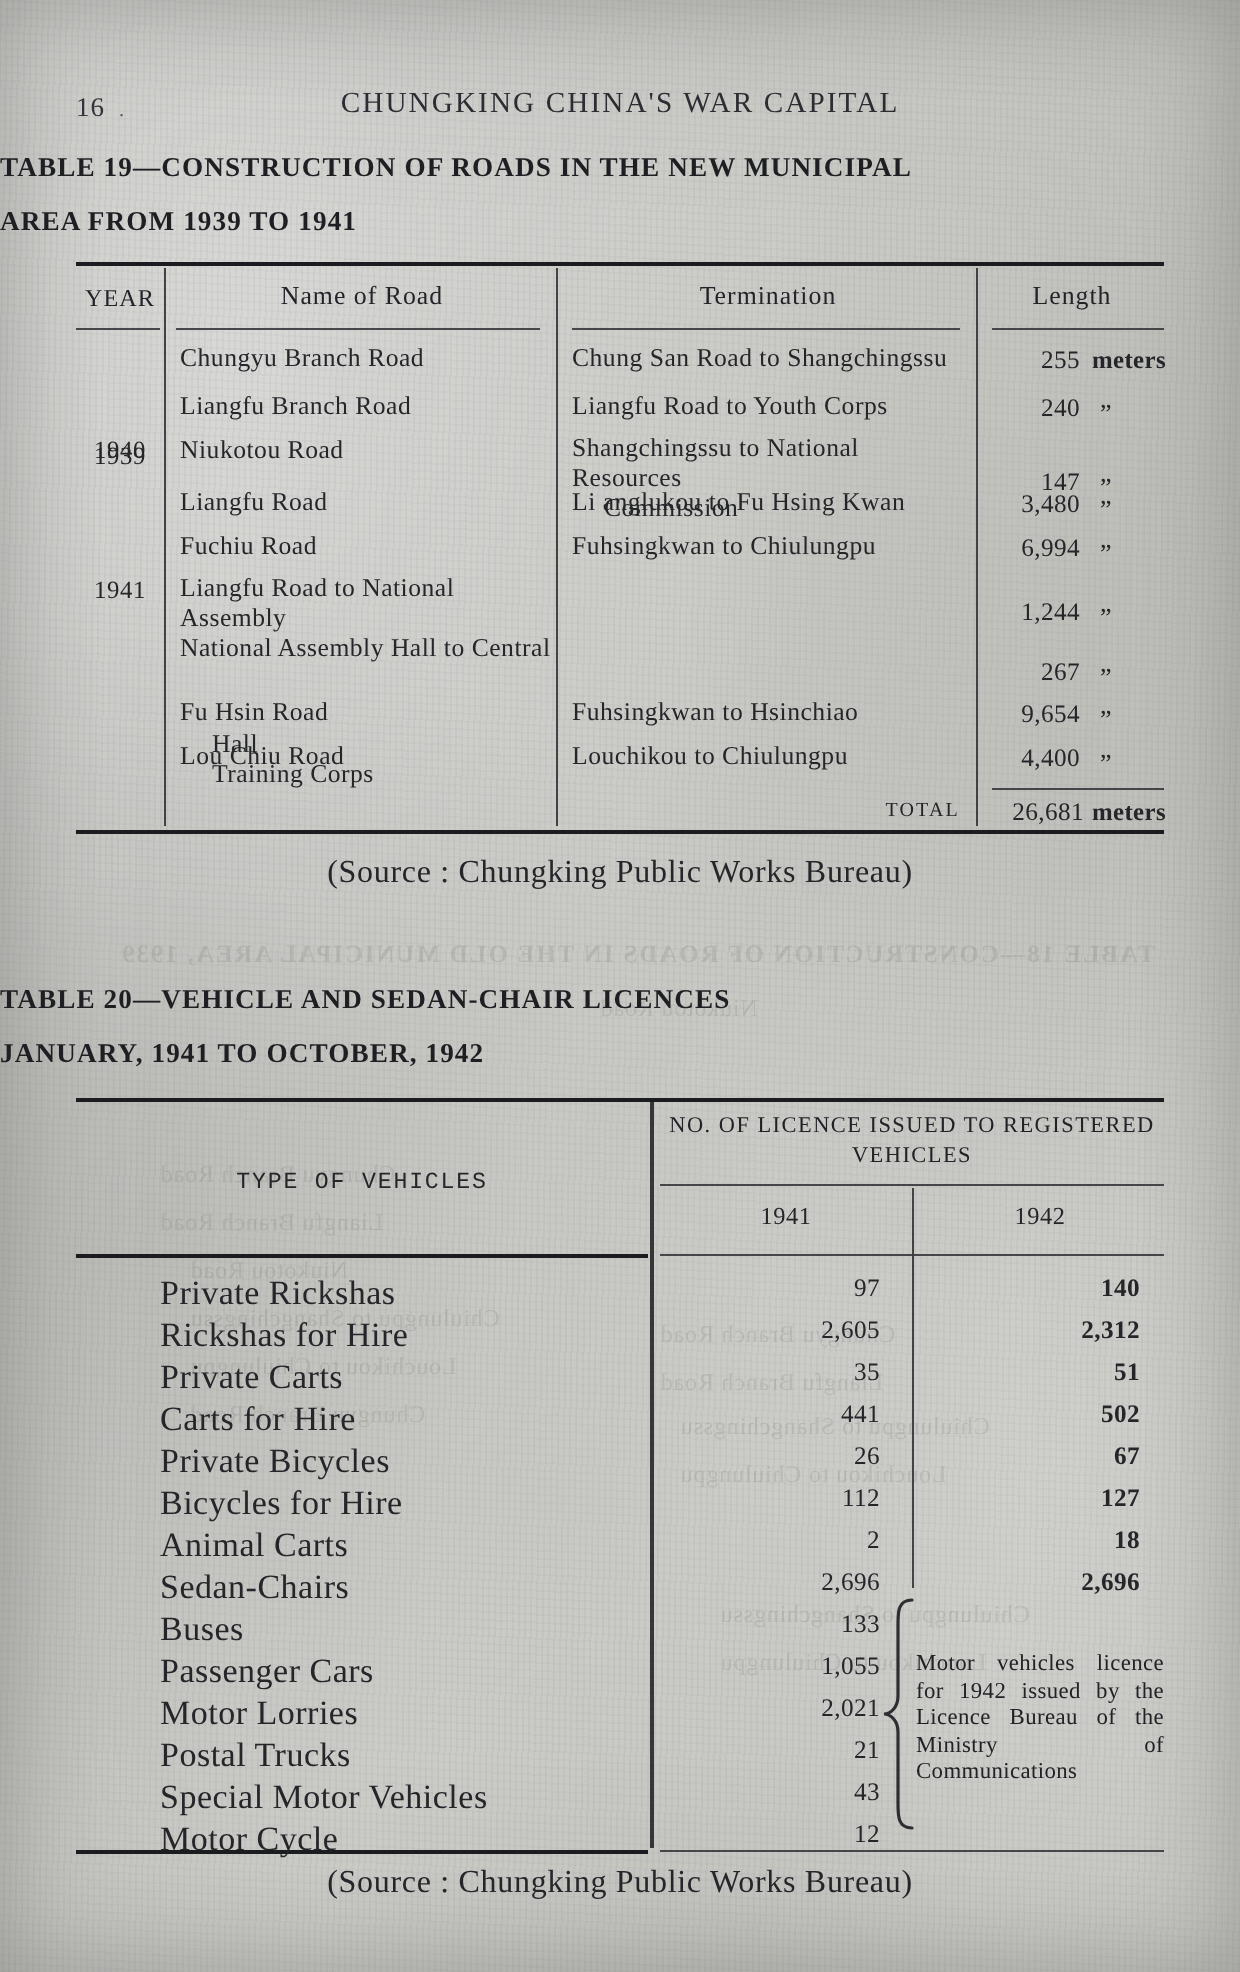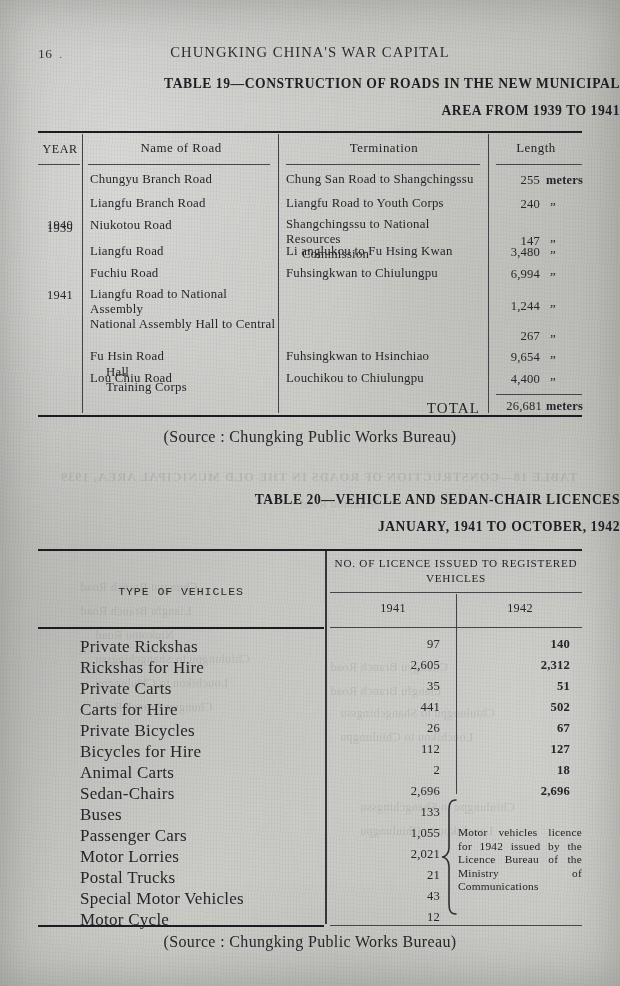--- a/index.html
+++ b/index.html
@@ -74,21 +74,21 @@
     text-align: center;
     font-size: 14.6px;
     letter-spacing: 1.05px;
     color: #2c2d32;
   }
 
   
   .caption {
     position: absolute;
     left: 0; right: 0;
-    text-align: right;
+    text-align: left;
     font-weight: bold;
     font-size: 13.6px;
     letter-spacing: 0.55px;
     color: #1e1f23;
   }
   .caption .l2 { display: block; margin-top: 11px; }
   .sc { font-variant: small-caps; }
 
   
   .rule {
@@ -140,21 +140,21 @@
     letter-spacing: 0.2px;
   }
   .t1-unit {
     position: absolute;
     font-size: 12.4px;
     letter-spacing: 0.2px;
   }
   .t1-unit.ditto { font-size: 13px; letter-spacing: 0; }
   .t1-total {
     position: absolute;
-    font-size: 15px;
+    font-size: 10px;
     letter-spacing: 1.1px;
     text-align: right;
   }
   .t1-total-val {
     position: absolute;
     font-size: 12.6px;
     text-align: right;
     letter-spacing: 0.2px;
   }
   .t1-total-unit {

